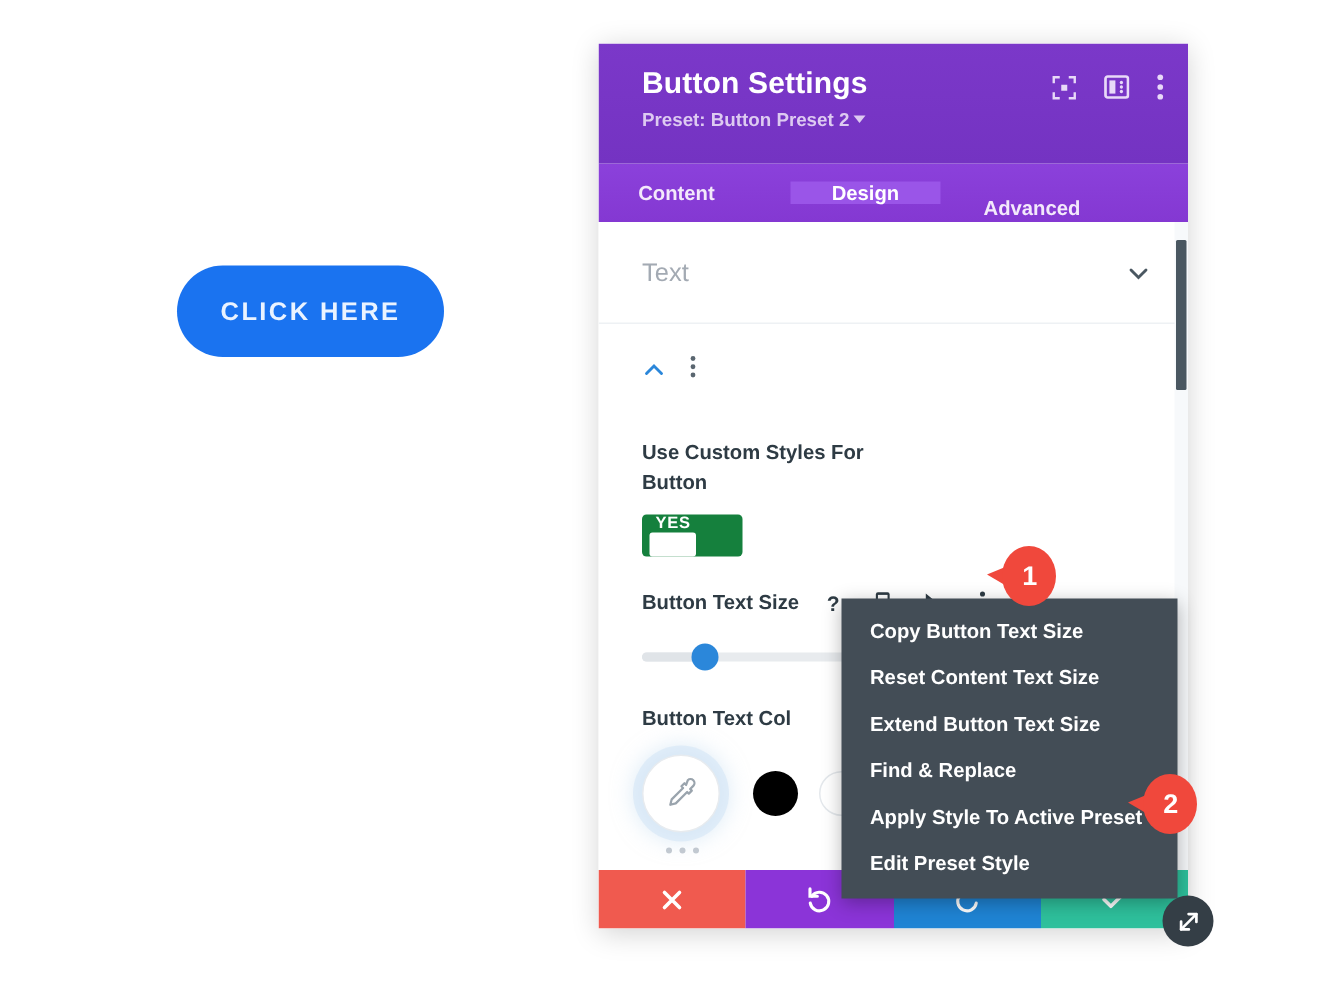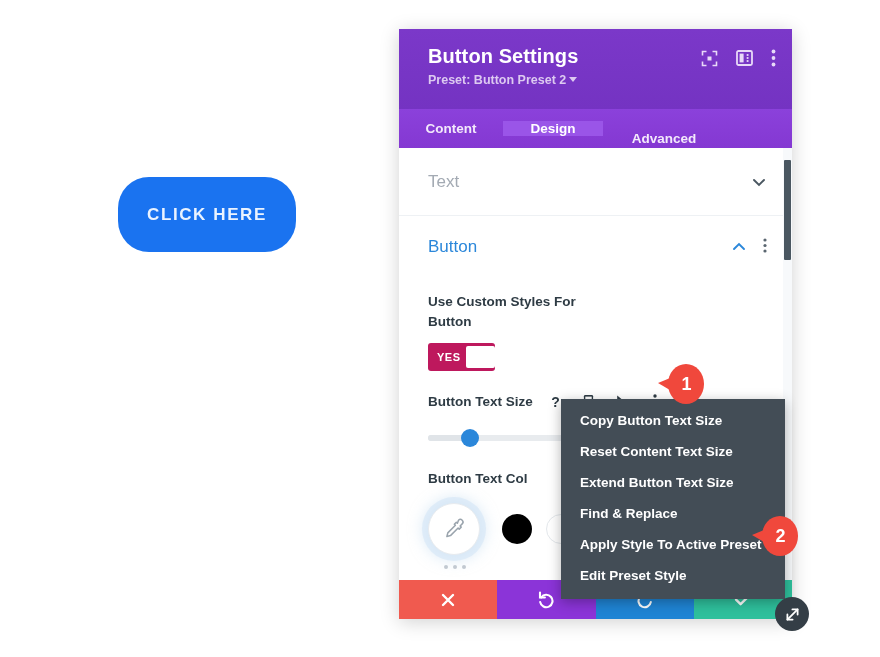--- a/index.html
+++ b/index.html
@@ -8,21 +8,21 @@
     background: #ffffff;
     font-family: "Liberation Sans", sans-serif;
     overflow: hidden;
   }
   #stage { position: relative; width: 880px; height: 657px; background: #fff; }
 
   
   .click-btn {
     position: absolute;
     left: 118px; top: 177px;
-    width: 178px; height: 75px;
+    width: 178px; height: 61px;
     background: #1a73f0;
     border-radius: 31px;
     display: flex; align-items: center; justify-content: center;
     color: #eaf3ff;
     font-size: 17px;
     font-weight: bold;
     letter-spacing: 1.6px;
   }
 
   
@@ -77,21 +77,21 @@
     align-items: center;
   }
   .tab {
     display: flex; align-items: center; justify-content: center;
     color: #f3e9fb;
     font-size: 13.5px;
     font-weight: bold;
     cursor: pointer;
   }
   .tab.t0 { width: 104px; }
-  .tab.t1 { width: 100px; background: #9a55e8; color: #ffffff; }
+  .tab.t1 { width: 100px; background: #9a55e8; color: #ffffff; margin-left: 24px; }
   .tab.t2 { width: 122px; margin-top: 20px; }
 
   
   .modal-body { position: relative; height: 432px; background: #fff; }
 
   .accordion-row {
     height: 68px;
     display: flex; align-items: center;
     padding: 0 25px 0 29px;
     border-bottom: 1px solid #eef1f4;
@@ -107,24 +107,25 @@
     color: #2e3b44;
     font-weight: bold;
     line-height: 20px;
   }
   .field-label.wide { max-width: 160px; }
 
   
   .toggle {
     margin-top: 11px;
     width: 67px; height: 28px;
-    background: #be185d;
+    background: #15803d;
     border-radius: 3px;
-    display: flex; align-items: center;
-    cursor: pointer;
+    display: flex; align-items: flex-start;
+    cursor: pointer;
+    flex-direction: column;
   }
   .toggle-txt {
     color: #fff; font-size: 11px; font-weight: bold;
     padding-left: 9px; letter-spacing: .5px;
   }
   .toggle-knob {
     margin-left: 5px;
     width: 31px; height: 22px;
     background: #fff; border-radius: 2px;
   }
@@ -314,21 +315,20 @@
       <div class="accordion-row">
         <div class="acc-title">Text</div>
         <span class="chev">
           <svg width="16" height="16" viewBox="0 0 16 16" fill="none" stroke="#4a5761" stroke-width="1.9" stroke-linecap="round">
             <path d="M3 6l5 5 5-5"></path>
           </svg>
         </span>
       </div>
 
       <div class="accordion-row" style="border-bottom:none;height:62px;">
-        <div class="acc-title open">Button</div>
         <span class="chev">
           <svg width="16" height="16" viewBox="0 0 16 16" fill="none" stroke="#2b87da" stroke-width="1.9" stroke-linecap="round">
             <path d="M3 10l5-5 5 5"></path>
           </svg>
         </span>
         <span class="acc-dots">
           <svg width="4" height="15" viewBox="0 0 4 15" fill="#5a6670">
             <circle cx="2" cy="2" r="1.6"></circle>
               <circle cx="2" cy="7.5" r="1.6"></circle>
               <circle cx="2" cy="13" r="1.6"></circle>

